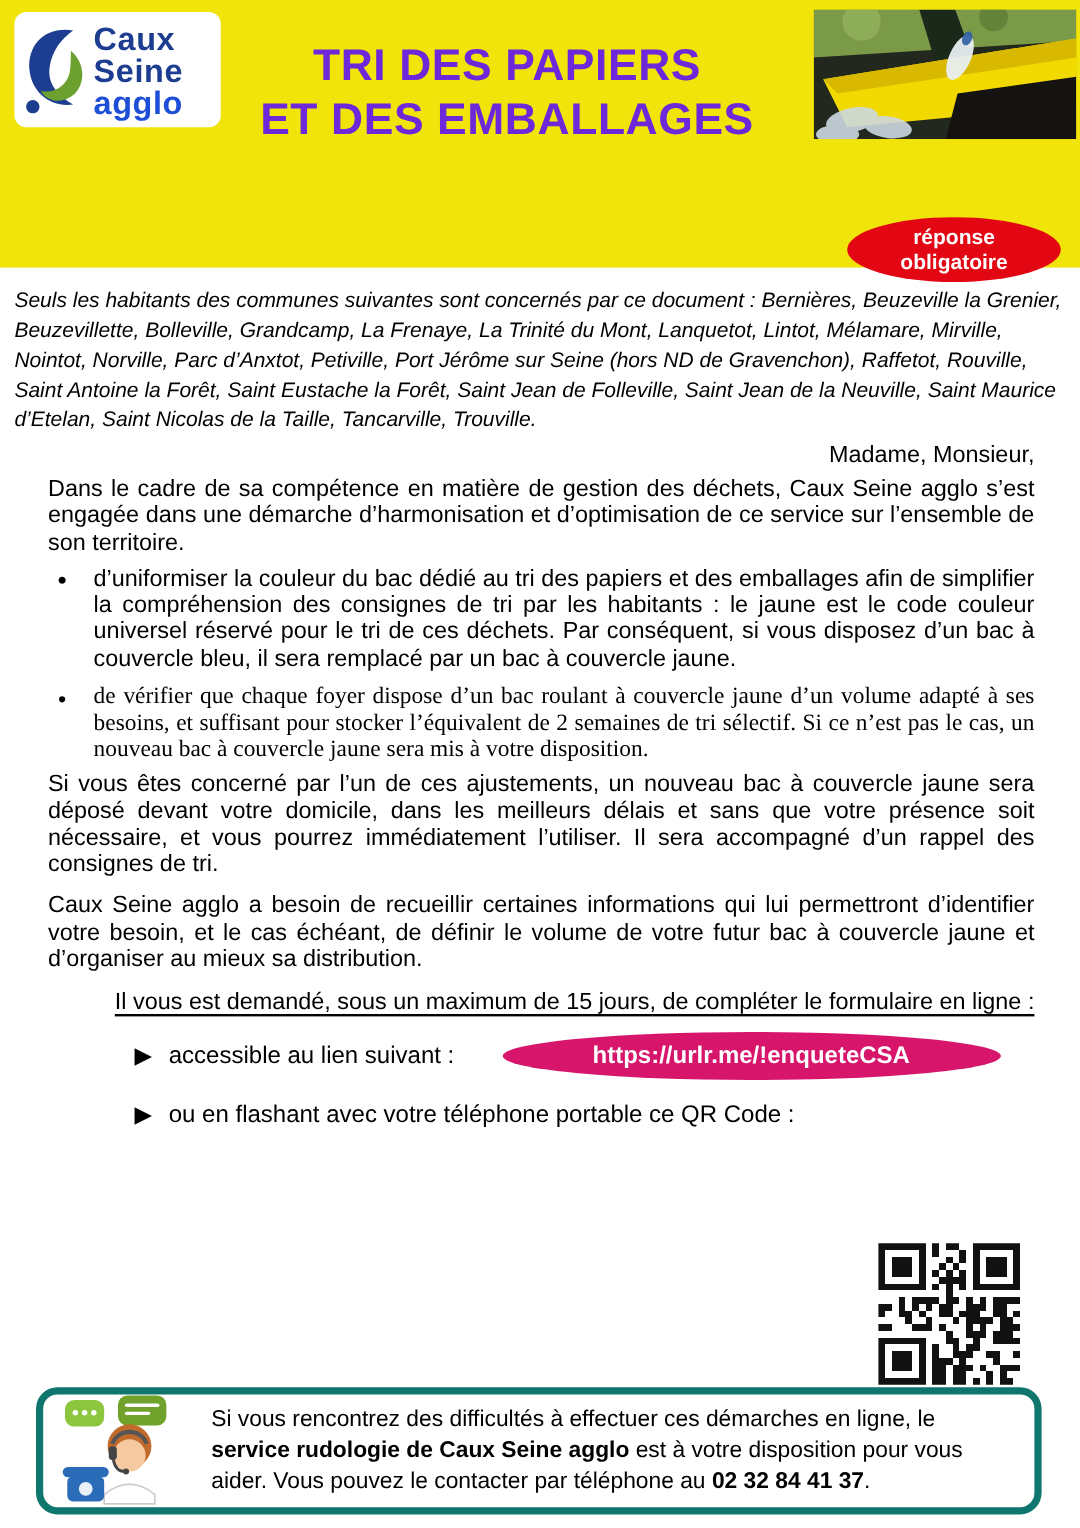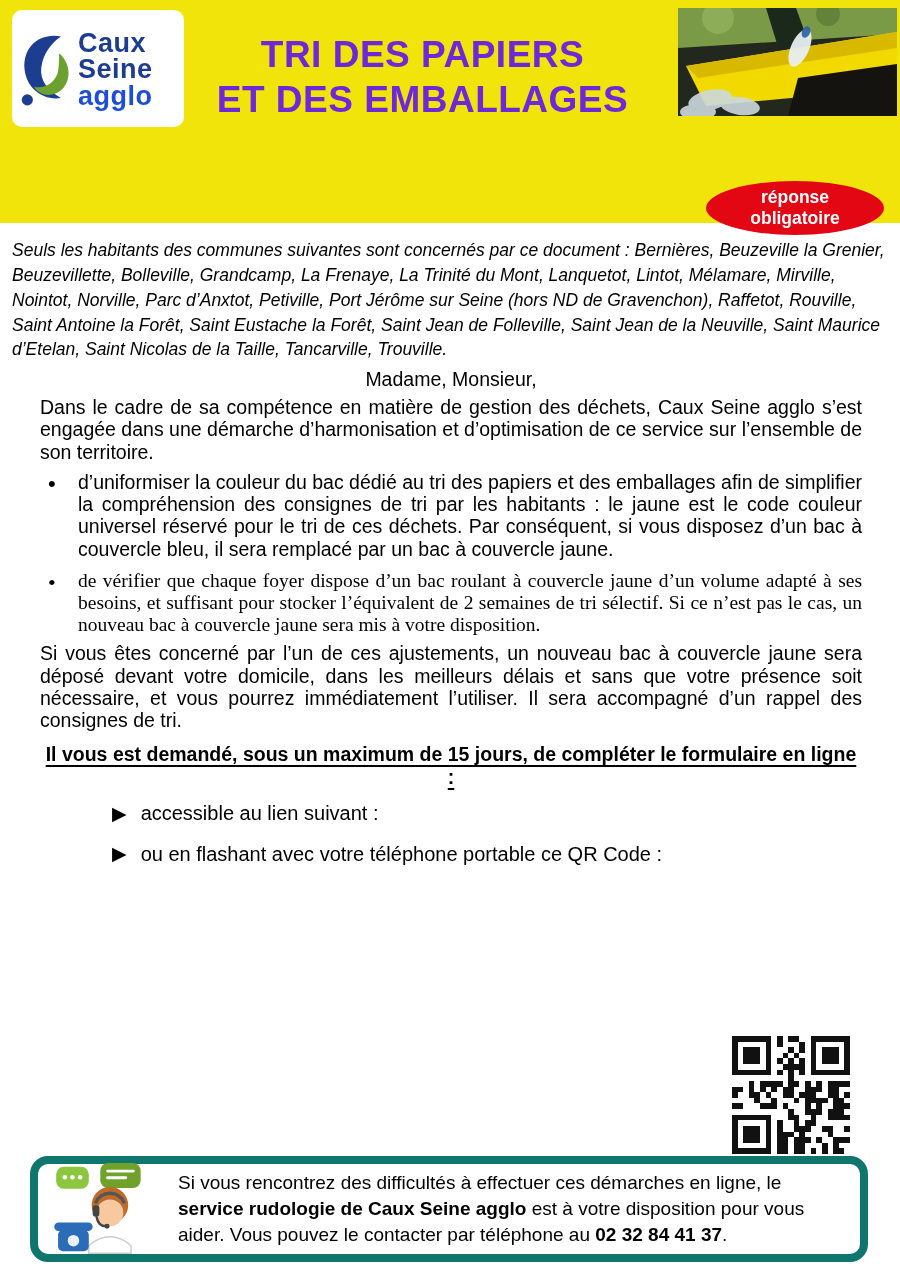--- a/index.html
+++ b/index.html
@@ -1,62 +1,62 @@
 <!DOCTYPE html>
 <html lang="fr"><head>
 <meta charset="utf-8">
 <style>
   html,body{margin:0;padding:0;background:#ffffff;}
   .page{position:relative;width:900px;height:1273px;background:#ffffff;overflow:hidden;
         font-family:"Liberation Sans",sans-serif;color:#000;}
 
   
   .header{position:absolute;top:0;left:0;width:900px;height:223px;background:#F1E40A;}
-  .logo-card{position:absolute;top:10px;left:12px;width:172px;height:117px;background:#fff;
-             border-radius:10px;display:flex;align-items:flex-start;padding:20px 6px;box-sizing:border-box;gap:4px;}
+  .logo-card{position:absolute;top:10px;left:12px;width:172px;height:96px;background:#fff;
+             border-radius:10px;display:flex;align-items:flex-end;padding:7px 6px;box-sizing:border-box;gap:4px;}
   .logo-text{line-height:0.98;}
   .logo-caux,.logo-seine{font-size:27px;font-weight:bold;color:#1D3D91;letter-spacing:0.5px;}
   .logo-agglo{font-size:27px;font-weight:bold;color:#1d4ed8;letter-spacing:0.5px;}
   .photo{position:absolute;top:8px;right:3px;width:219px;height:108px;overflow:hidden;}
   .titles{position:absolute;top:32px;left:0;width:845px;text-align:center;color:#6d28d9;font-weight:bold;}
   .t1{font-size:37px;line-height:1.22;letter-spacing:0.5px;}
   .t2{font-size:47px;line-height:1.1;margin-top:6px;letter-spacing:0.5px;}
   .badge{position:absolute;top:181px;right:16px;width:178px;height:54px;background:#E30613;
          border-radius:50%;color:#fff;font-weight:bold;font-size:17.5px;text-align:center;
          display:flex;flex-direction:column;justify-content:center;line-height:1.2;z-index:5;}
 
   
   .intro{position:absolute;top:238px;left:12px;width:876px;margin:0;font-style:italic;
          font-size:17.5px;line-height:1.42;}
   .content{position:absolute;top:368px;left:40px;width:822px;font-size:19.5px;line-height:1.14;
            text-align:justify;}
   .content p{margin:0;}
-  .salutation{text-align:center;margin-bottom:6px !important;}
+  .salutation{text-align:right;margin-bottom:6px !important;}
   .p1{margin-bottom:8px !important;}
   .p2{text-align:left;margin-bottom:10px !important;}
   .bullet{position:relative;padding-left:38px;margin-bottom:10px;}
   .bullet.last{margin-bottom:6px;font-family:Liberation Serif, serif;}
   .bullet::before{content:"\2022";position:absolute;left:8px;top:0;font-size:22px;}
   .p3{margin-bottom:12px !important;}
   .p4{font-weight:bold;text-align:left;margin-bottom:12px !important;}
   .p5{margin-bottom:14px !important;}
-  .p6{font-weight:bold;text-decoration:underline;text-decoration-thickness:2px;text-underline-offset:4px;
-      text-align:center;margin-bottom:0 !important;}
+  .p6{font-weight:normal;text-decoration:underline;text-decoration-thickness:2px;text-underline-offset:4px;
+      text-align:right;margin-bottom:0 !important;}
   .arrow-row{display:flex;align-items:center;margin-left:72px;margin-top:14px;text-align:left;}
   .arrow-row.second{margin-top:18px;}
   .tri{font-size:19px;margin-right:14px;line-height:1;}
   .arrow-label{font-size:20px;}
   .link-pill{margin-left:40px;width:415px;height:40px;background:#D6156B;border-radius:50%;
              color:#fff;font-weight:bold;font-size:20px;display:flex;align-items:center;
              justify-content:center;}
   .qr{position:absolute;top:1036px;left:732px;width:118px;height:118px;background:#fff;}
   .qr svg{width:100%;height:100%;shape-rendering:crispEdges;}
 
   
-  .contact-box{position:absolute;top:1156px;left:30px;width:838px;height:106px;border:8px solid #0f766e;
+  .contact-box{position:absolute;top:1156px;left:30px;width:838px;height:106px;border:6px solid #0f766e;
                border-radius:18px;box-sizing:border-box;display:flex;align-items:center;}
   .contact-illustration{flex:0 0 140px;height:98px;display:flex;align-items:center;justify-content:center;}
   .contact-text{font-size:19px;line-height:1.38;padding-right:18px;text-align:left;}
   .contact-text b{font-weight:bold;}
 </style>
 </head>
 <body>
 
 <div class="page">
 
@@ -112,25 +112,27 @@
     <p class="p1">Dans le cadre de sa compétence en matière de gestion des déchets, Caux Seine agglo s’est engagée dans une démarche d’harmonisation et d’optimisation de ce service sur l’ensemble de son territoire.</p>
 
     <div class="bullet">
       <span>d’uniformiser la couleur du bac dédié au tri des papiers et des emballages afin de simplifier la compréhension des consignes de tri par les habitants : le jaune est le code couleur universel réservé pour le tri de ces déchets. Par conséquent, si vous disposez d’un bac à couvercle bleu, il sera remplacé par un bac à couvercle jaune.</span>
     </div>
     <div class="bullet last">
       <span>de vérifier que chaque foyer dispose d’un bac roulant à couvercle jaune d’un volume adapté à ses besoins, et suffisant pour stocker l’équivalent de 2 semaines de tri sélectif. Si ce n’est pas le cas, un nouveau bac à couvercle jaune sera mis à votre disposition.</span>
     </div>
 
     <p class="p3">Si vous êtes concerné par l’un de ces ajustements, un nouveau bac à couvercle jaune sera déposé devant votre domicile, dans les meilleurs délais et sans que votre présence soit nécessaire, et vous pourrez immédiatement l’utiliser. Il sera accompagné d’un rappel des consignes de tri.</p>
+    <p class="p5">Caux Seine agglo a besoin de recueillir certaines informations qui lui permettront d’identifier votre besoin, et le cas échéant, de définir le volume de votre futur bac à couvercle jaune et d’organiser au mieux sa distribution.</p>
     <p class="p6">Il vous est demandé, sous un maximum de 15 jours, de compléter le formulaire en ligne :</p>
 
     <div class="arrow-row">
       <span class="tri">▶</span>
       <span class="arrow-label">accessible au lien suivant :</span>
+      <span class="link-pill">https://urlr.me/!enqueteCSA</span>
     </div>
 
     <div class="arrow-row second">
       <span class="tri">▶</span>
       <span class="arrow-label">ou en flashant avec votre téléphone portable ce QR Code :</span>
     </div>
   </div>
 
   <div class="qr">
     <svg id="qr-svg" viewBox="0 0 21 21" aria-hidden="true">

